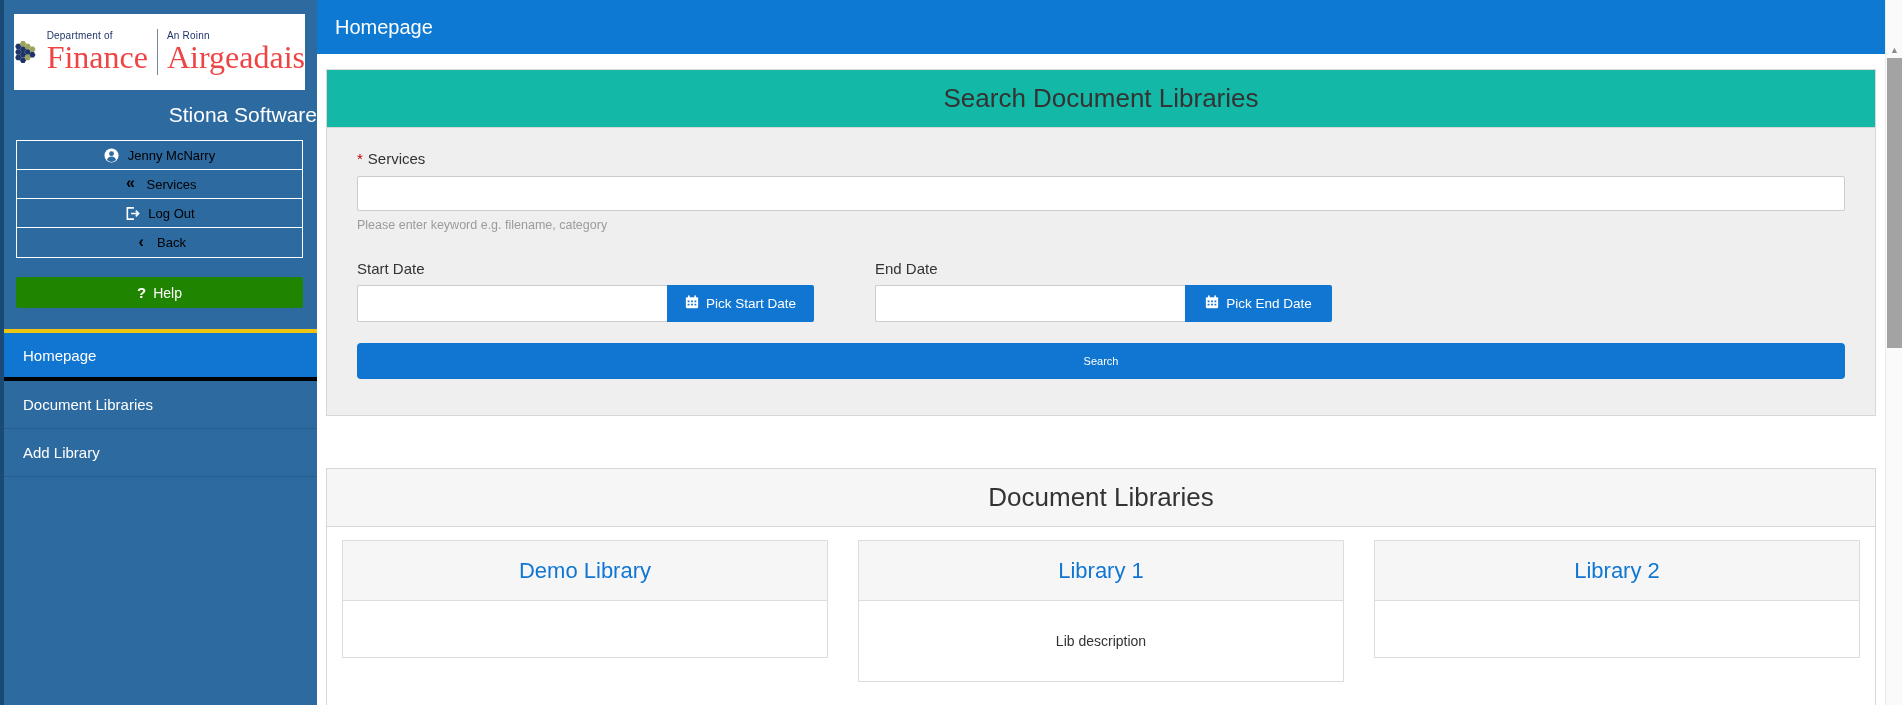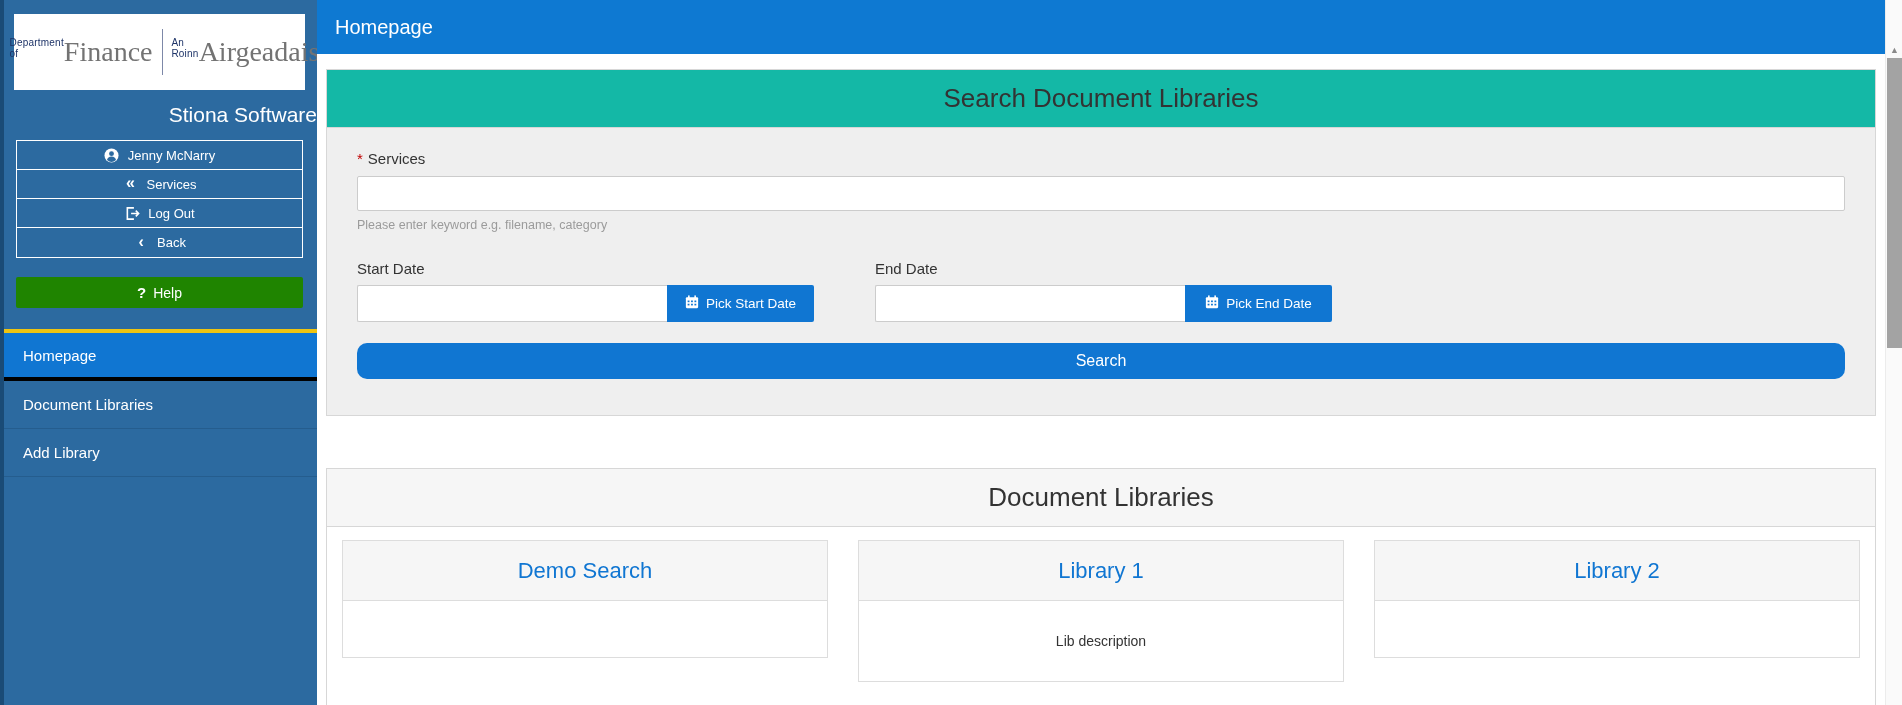--- a/index.html
+++ b/index.html
@@ -6,28 +6,28 @@
   html,body{width:1902px;height:705px;overflow:hidden;background:#fff;
     font-family:"Liberation Sans",sans-serif}
   .app{position:relative;width:1902px;height:705px;display:flex}
 
   
   .sidebar{width:317px;height:705px;background:#2c6aa0;flex-shrink:0;
     border-left:4px solid #1a4b76;display:flex;flex-direction:column}
   .logo-box{margin:14px 12px 0 10px;background:#fff;height:76px;display:flex;
     align-items:center;justify-content:center;gap:10px}
   .logo-text{display:flex;align-items:center}
-  .lt-block{display:flex;flex-direction:row}
+  .lt-block{display:flex;flex-direction:column}
   .lt-small{font-size:10px;color:#1e3468;letter-spacing:.2px}
-  .lt-large{font-family:"Liberation Serif",serif;font-size:28px;color:#737373;line-height:1.05}
+  .lt-large{font-family:"Liberation Serif",serif;font-size:32px;color:#ef4444;line-height:1.05}
   .lt-div{width:1px;height:46px;background:#7d88a8;margin:0 9px}
   .app-title{color:#fff;font-size:21px;text-align:right;margin-top:13px;font-weight:400}
   .btn-list{margin:13px 14px 0 12px;border:1px solid #fff}
   .sb-btn{height:29px;display:flex;align-items:center;justify-content:center;gap:8px;
-    color:#ffffff;font-size:13px;border-bottom:1px solid #fff;cursor:pointer;background:transparent}
+    color:#000000;font-size:13px;border-bottom:1px solid #fff;cursor:pointer;background:transparent}
   .sb-btn:last-child{border-bottom:none}
   .sb-ico{display:inline-flex;align-items:center;justify-content:center;width:16px}
   .guillemet{font-size:16px;font-weight:bold;line-height:1;position:relative;top:-1px}
   .help-btn{margin:19px 14px 0 12px;height:31px;background:#1f8400;border-radius:2px;
     display:flex;align-items:center;justify-content:center;gap:7px;color:#fff;
     font-size:14px;cursor:pointer}
   .help-q{font-weight:bold;font-size:15px}
   .yellow-line{height:4px;background:#edc412;margin-top:21px}
   .nav-item{height:48px;display:flex;align-items:center;padding-left:19px;color:#fff;
     font-size:15px;border-bottom:1px solid #255d8e;cursor:pointer}
@@ -53,21 +53,21 @@
   .date-col{width:457px}
   .date-col.first{margin-right:61px}
   .input-group{display:flex;margin-top:8px}
   .date-input{flex:1;height:37px;border:1px solid #ccc;border-right:none;
     border-radius:2px 0 0 2px;background:#fff;padding:0 10px;font-size:14px;
     font-family:"Liberation Sans",sans-serif}
   .pick-btn{width:147px;height:37px;background:#1076d2;border:none;color:#fff;
     font-size:13.5px;display:flex;align-items:center;justify-content:center;gap:7px;
     border-radius:0 2px 2px 0;cursor:pointer;font-family:"Liberation Sans",sans-serif}
   .search-btn{margin-top:21px;width:100%;height:36px;background:#1076d2;border:none;
-    color:#fff;font-size:16px;border-radius:10px;cursor:pointer;
+    color:#fff;font-size:11px;border-radius:4px;cursor:pointer;
     font-family:"Liberation Sans",sans-serif}
 
   .lib-panel{margin-top:52px;border-bottom:none}
   .lib-panel .panel-header{background:#f6f6f6}
   .lib-panel .panel-body{background:#fff;padding:13px 15px 40px 15px}
   .cards{display:flex;gap:30px;align-items:flex-start}
   .card{flex:1;border:1px solid #ddd}
   .card-header{height:60px;background:#f6f6f6;border-bottom:1px solid #ddd;display:flex;
     align-items:center;justify-content:center}
   .card-title{font-size:22px;color:#1076d2;cursor:pointer}
@@ -242,21 +242,21 @@
 
       <section class="panel lib-panel">
         <div class="panel-header">
           <span>Document Libraries</span>
         </div>
         <div class="panel-body">
           <div class="cards">
 
             <div class="card">
               <div class="card-header">
-                <span class="card-title">Demo Search</span>
+                <span class="card-title">Demo Library</span>
               </div>
               <div class="card-body"></div>
             </div>
 
             <div class="card">
               <div class="card-header">
                 <span class="card-title">Library 1</span>
               </div>
               <div class="card-body has-desc">
                 <span>Lib description</span>

